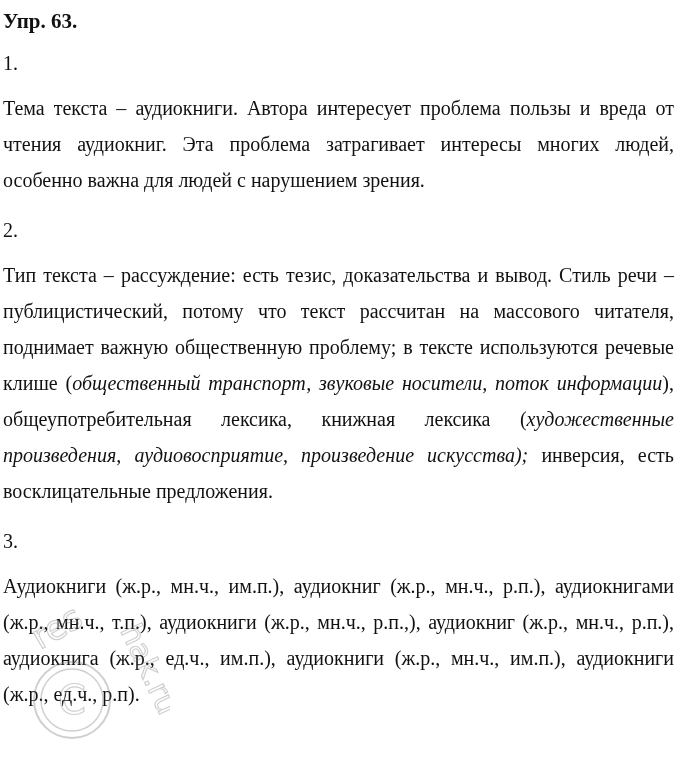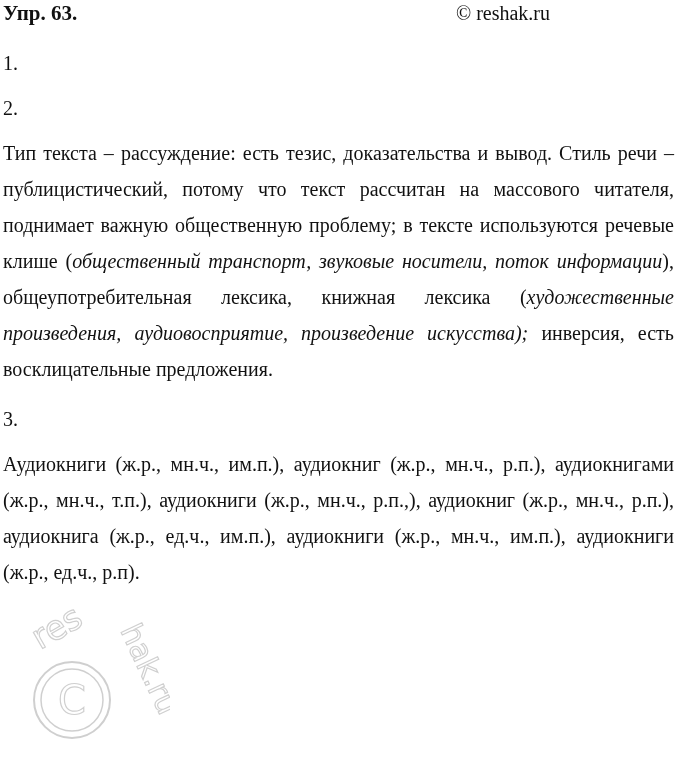--- a/index.html
+++ b/index.html
@@ -10,21 +10,21 @@
     body {
       width: 677px;
       height: 769px;
       overflow: hidden;
       position: relative;
       font-family: "Liberation Serif", "DejaVu Serif", serif;
       color: #111111;
     }
     .header {
       position: absolute;
-      top: 0;
+      top: 8px;
       left: 0;
       width: 553px;
       height: 28px;
     }
     .title {
       position: absolute;
       left: 3px;
       top: 0px;
       font-weight: bold;
       font-size: 21px;
@@ -64,26 +64,26 @@
       height: 150px;
       pointer-events: none;
       opacity: 0.35;
     }
   </style>
 </head>
 <body>
 
 <div class="header">
   <div class="title">Упр. 63.</div>
-  <div class="copyright">© reshak.ru</div>
 </div>
 
 <div class="content">
   <div>
     <div class="section-num">1.</div>
+    <p class="para">Тема текста – аудиокниги. Автора интересует проблема пользы и вреда от чтения аудиокниг. Эта проблема затрагивает интересы многих людей, особенно важна для людей с нарушением зрения.</p>
   </div>
 
   <div>
     <div class="section-num">2.</div>
     <p class="para"><span>Тип текста – рассуждение: есть тезис, доказательства и вывод. Стиль речи – публицистический, потому что текст рассчитан на массового читателя, поднимает важную общественную проблему; в тексте используются речевые клише (</span><em>общественный транспорт, звуковые носители, поток информации</em><span>), общеупотребительная лексика, книжная лексика (</span><em>художественные произведения, аудиовосприятие, произведение искусства);</em><span> инверсия, есть восклицательные предложения.</span></p>
   </div>
 
   <div>
     <div class="section-num">3.</div>
     <p class="para">Аудиокниги (ж.р., мн.ч., им.п.), аудиокниг (ж.р., мн.ч., р.п.), аудиокнигами (ж.р., мн.ч., т.п.), аудиокниги (ж.р., мн.ч., р.п.,), аудиокниг (ж.р., мн.ч., р.п.), аудиокнига (ж.р., ед.ч., им.п.), аудиокниги (ж.р., мн.ч., им.п.), аудиокниги (ж.р., ед.ч., р.п).</p>

